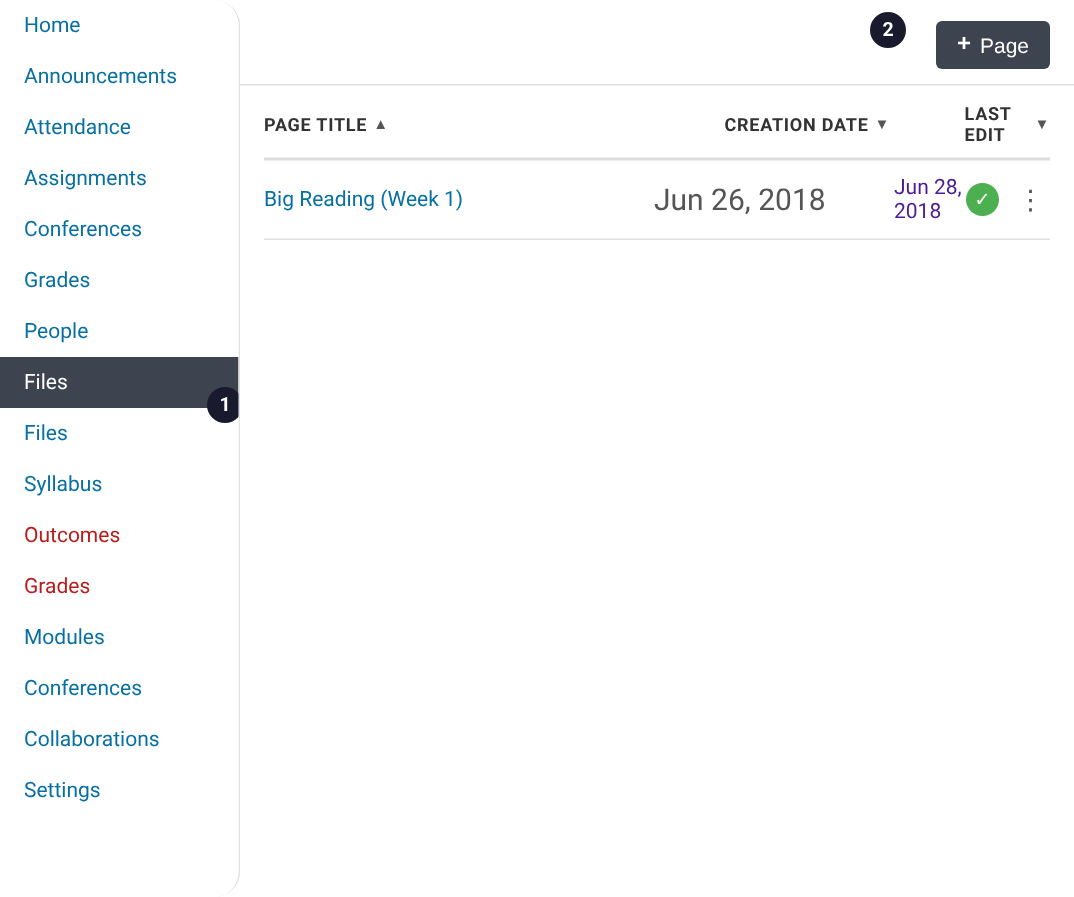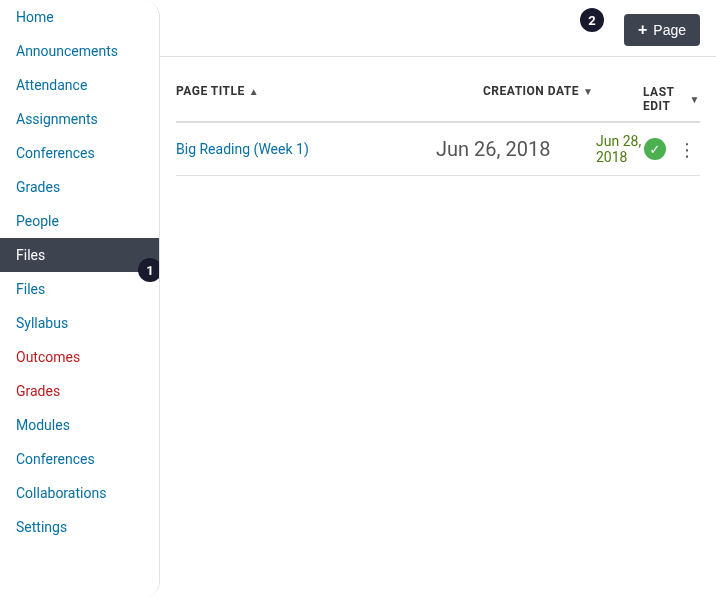--- a/index.html
+++ b/index.html
@@ -127,21 +127,20 @@
     .col-lastedit {
       flex: 1;
       font-weight: bold;
       font-size: 12px;
       color: #333;
       text-transform: uppercase;
       letter-spacing: 0.5px;
       display: flex;
       align-items: center;
       gap: 4px;
-      margin-top: 16px;
     }
     .sort-icon {
       font-size: 10px;
       color: #555;
     }
 
     .table-row {
       display: flex;
       align-items: center;
       border-bottom: 1px solid #e0e0e0;
@@ -157,21 +156,21 @@
       color: #555;
       font-size: 20px;
     }
     .cell-lastedit {
       flex: 1;
       display: flex;
       align-items: center;
       justify-content: space-between;
     }
     .lastedit-date {
-      color: #4d7c0f;
+      color: #4c1d95;
       font-size: 14px;
       display: flex;
       flex-direction: column;
       gap: 2px;
     }
     .row-actions {
       display: flex;
       align-items: center;
       gap: 8px;
     }

